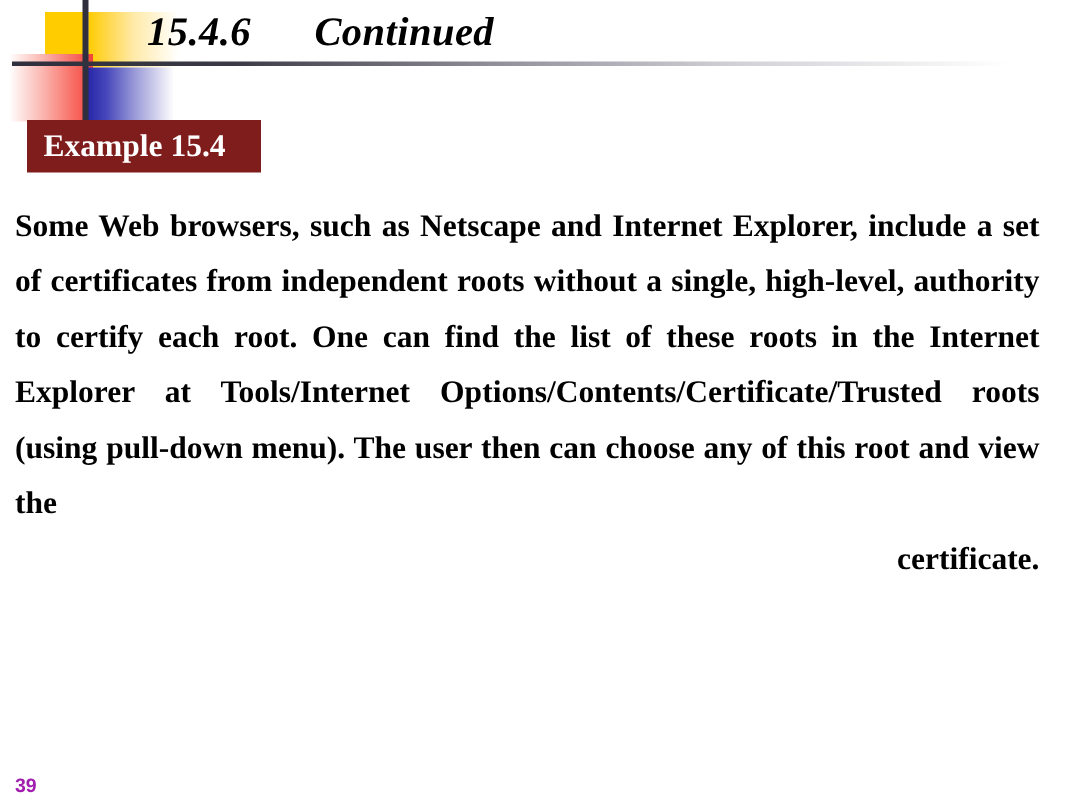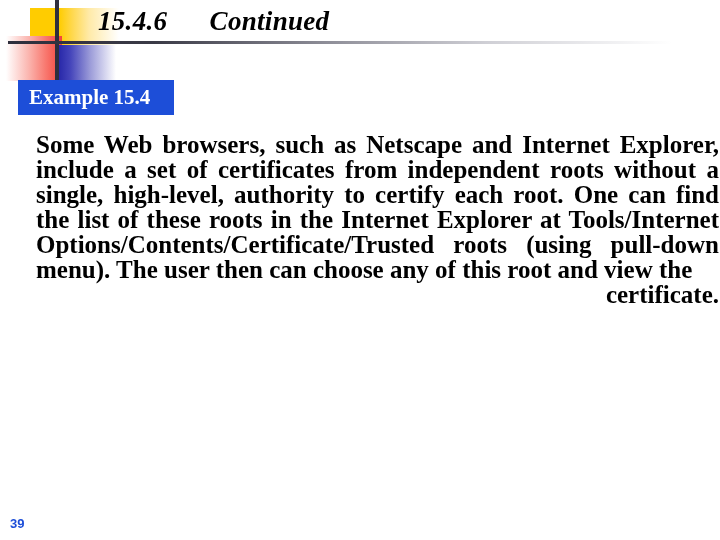--- a/index.html
+++ b/index.html
@@ -100,62 +100,62 @@
     letter-spacing: 0.3px;
   }
 
   
   .badge {
     position: absolute;
     left: 18px;
     top: 80px;
     width: 156px;
     height: 35px;
-    background: #1d4ed8;
+    background: #7f1d1d;
     box-sizing: border-box;
   }
   .badge-label {
     position: absolute;
     left: 11px;
     top: 5px;
     font-size: 21px;
     font-weight: bold;
     color: #ffffff;
     white-space: nowrap;
   }
 
   
   .body-text {
     position: absolute;
-    left: 36px;
+    left: 10px;
     top: 132px;
     width: 683px;
-    font-size: 25px;
+    font-size: 21px;
     font-weight: bold;
-    line-height: 25px;
+    line-height: 37px;
     color: #000000;
     text-align: justify;
     text-justify: inter-word;
   }
   .body-text p {
     margin: 0;
   }
   
   .body-text .last-line {
     text-align: right;
   }
 
   
   .page-number {
     position: absolute;
     left: 10px;
     top: 516px;
     font-size: 13px;
     font-weight: bold;
-    color: #1d4ed8;
+    color: #a21caf;
     font-family: "Liberation Sans", sans-serif;
   }
 </style>
 </head>
 <body>
 
 <div class="slide">
 
   <div class="deco">
     <div class="deco-yellow"></div>

